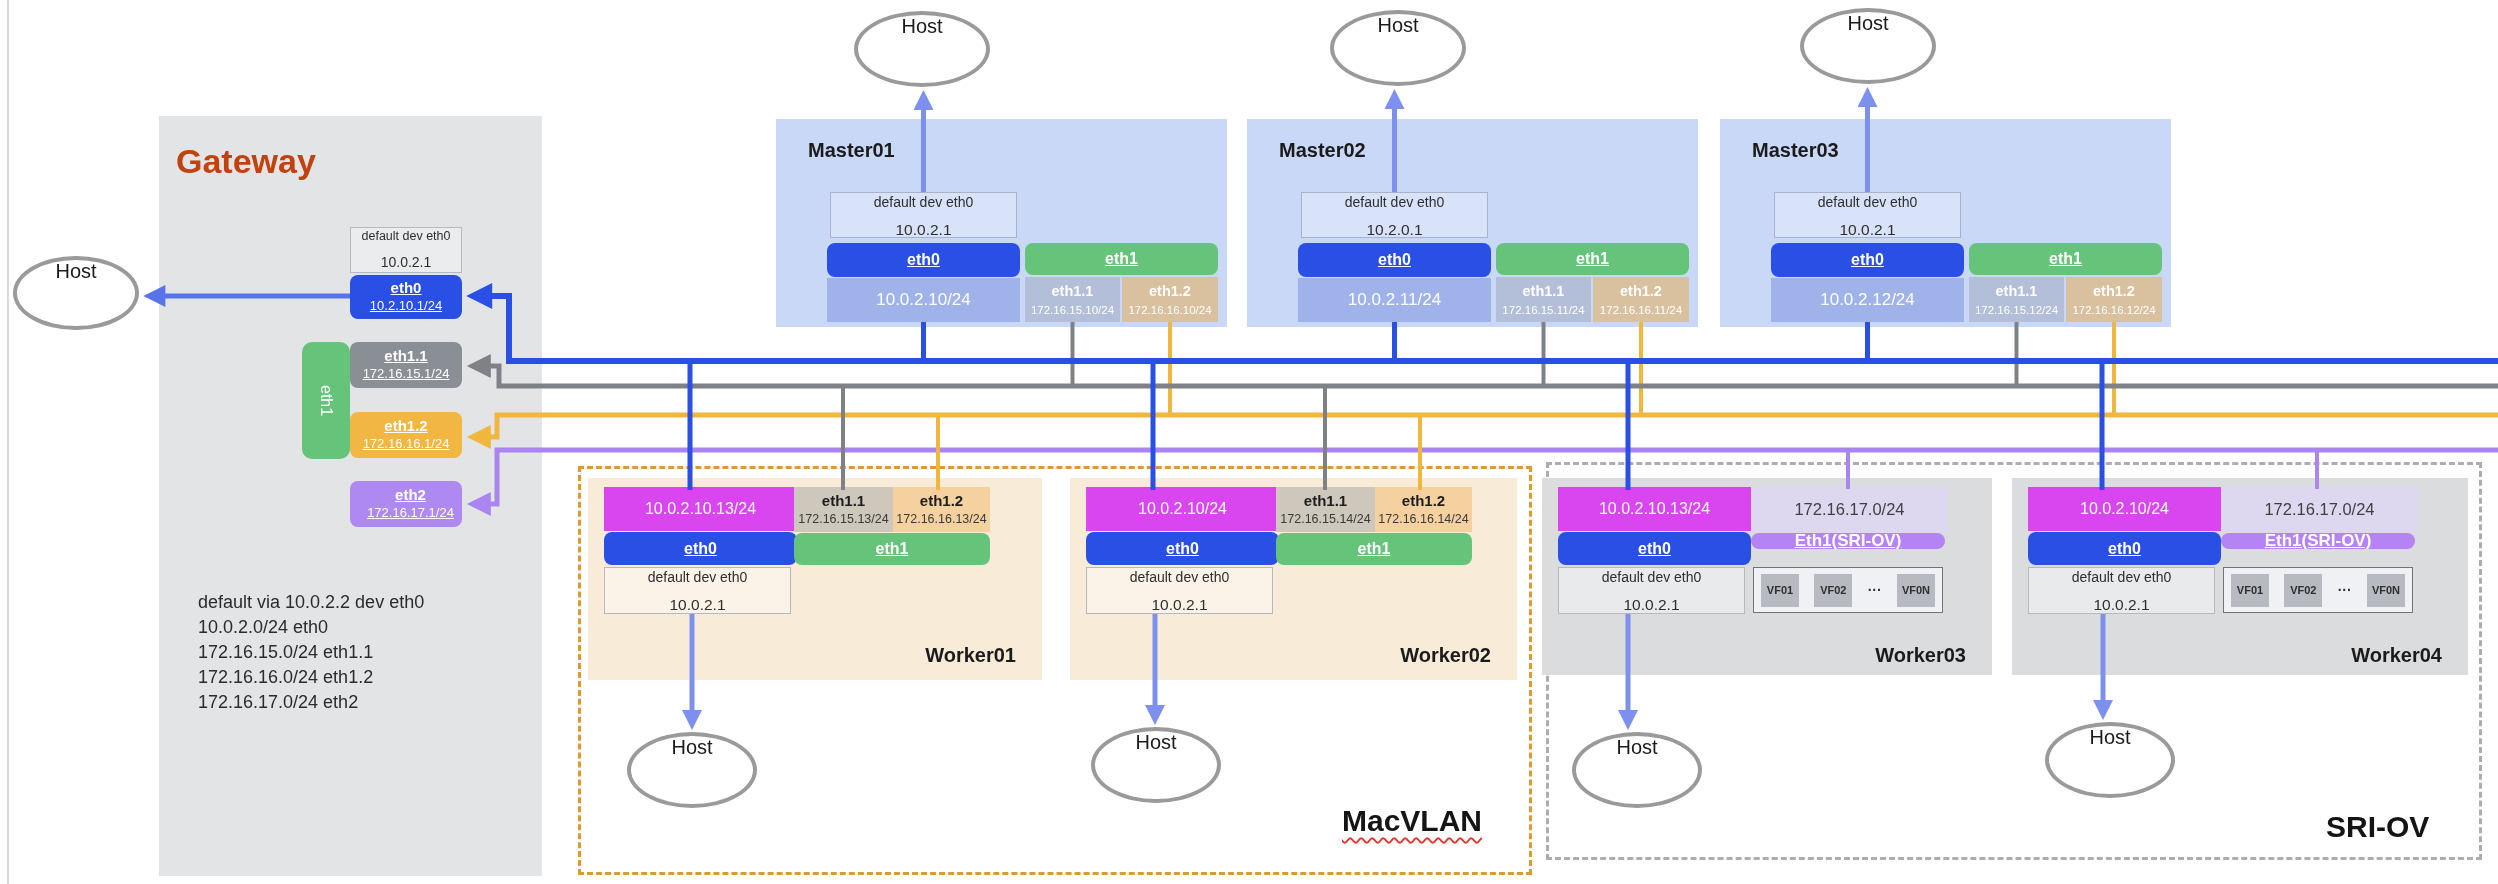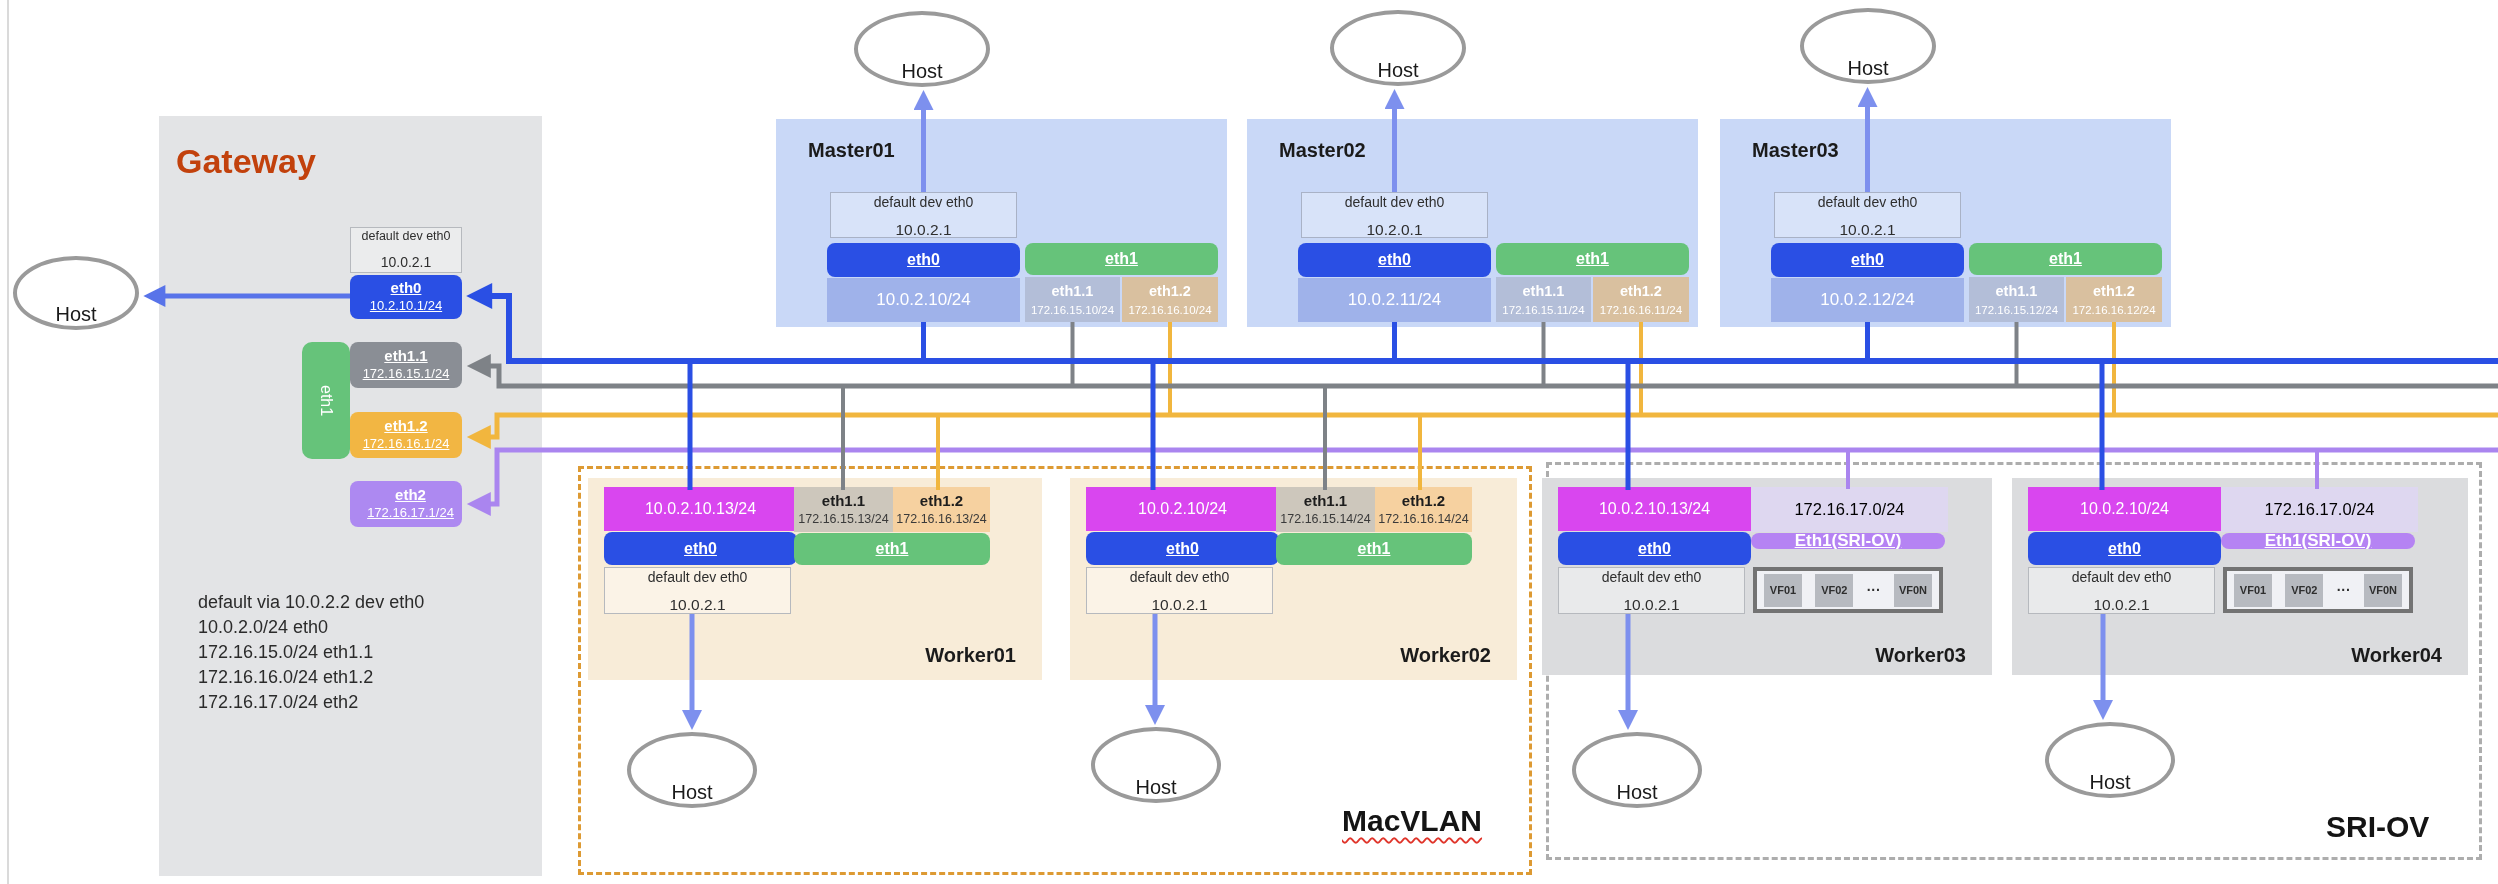--- a/index.html
+++ b/index.html
@@ -2,21 +2,21 @@
 <html><head>
 <meta charset="utf-8">
 <style>
   html,body{margin:0;padding:0;background:#fff;}
   .canvas{position:relative;width:2498px;height:884px;background:#ffffff;overflow:hidden;
           font-family:"Liberation Sans",sans-serif;color:#1f1f1f;}
   .edge{position:absolute;left:7px;top:0;width:2px;height:884px;background:#dadada;}
 
   
   .host{position:absolute;background:#fff;border:4px solid #9a9a9a;border-radius:50%;
-        display:flex;align-items:flex-end;justify-content:center;font-size:20px;color:#1a1a1a;box-sizing:border-box;}
+        display:flex;align-items:flex-start;justify-content:center;font-size:20px;color:#1a1a1a;box-sizing:border-box;}
 
   
   .pill{position:absolute;border-radius:8px;color:#fff;display:flex;flex-direction:column;
         align-items:center;justify-content:center;text-align:center;box-sizing:border-box;text-decoration:underline;}
   .pill .t{font-weight:bold;font-size:15px;line-height:1.25;}
   .pill .ip{font-size:13px;line-height:1.3;}
   .bar{position:absolute;display:flex;flex-direction:column;align-items:center;justify-content:center;
        text-align:center;box-sizing:border-box;}
   .defbox{position:absolute;border:1.5px solid #b6b9be;display:flex;flex-direction:column;align-items:center;
           justify-content:space-between;text-align:center;color:#2e2e2e;box-sizing:border-box;}
@@ -63,24 +63,24 @@
   .wm{height:202px;background:#f8ecd8;}
   .w-e11{left:206px;top:9px;width:99px;height:45px;background:#cdc7bc;color:#1d1d1d;}
   .w-e12{left:305px;top:9px;width:97px;height:45px;background:#f6d1a0;color:#1d1d1d;}
   .w-e11 .t,.w-e12 .t{font-size:15px;font-weight:bold;line-height:1.4;}
   .w-e11 .ip,.w-e12 .ip{font-size:12.5px;line-height:1.4;color:#3a3a3a;}
   .w-eth1{left:206px;top:55px;width:196px;height:32px;background:#66c37a;}
   .w-eth1 .t{font-size:16px;}
 
   
   .ws{height:197px;background:#dbdcde;}
-  .s-subnet{left:209px;top:9px;width:197px;height:45px;background:#ded7f0;color:#000000;font-size:16.5px;}
+  .s-subnet{left:209px;top:9px;width:197px;height:45px;background:#ded7f0;color:#404040;font-size:16.5px;}
   .s-eth1{left:209px;top:55px;width:194px;height:16px;background:#b583f3;}
   .s-eth1 .t{font-size:17px;}
-  .s-vfbox{position:absolute;left:211px;top:89px;width:190px;height:46px;border:4px solid #737373;
+  .s-vfbox{position:absolute;left:211px;top:89px;width:190px;height:46px;border:1px solid #737373;
            background:#f0f1f5;display:flex;align-items:center;justify-content:space-between;
            padding:0 7px;box-sizing:border-box;}
   .vf{width:38px;height:33px;background:#b7bac0;display:flex;align-items:center;justify-content:center;
       font-size:11px;font-weight:bold;color:#2e2e2e;}
   .vfdots{font-size:14px;font-weight:bold;color:#2e2e2e;}
 
   
   .macvlan-box{position:absolute;left:578px;top:466px;width:954px;height:409px;border:3px dashed #dd9a33;box-sizing:border-box;}
   .sriov-box{position:absolute;left:1546px;top:462px;width:936px;height:398px;border:3px dashed #adadad;box-sizing:border-box;}
   .macvlan-label{position:absolute;left:1342px;top:804px;font-size:30px;font-weight:bold;color:#141414;

